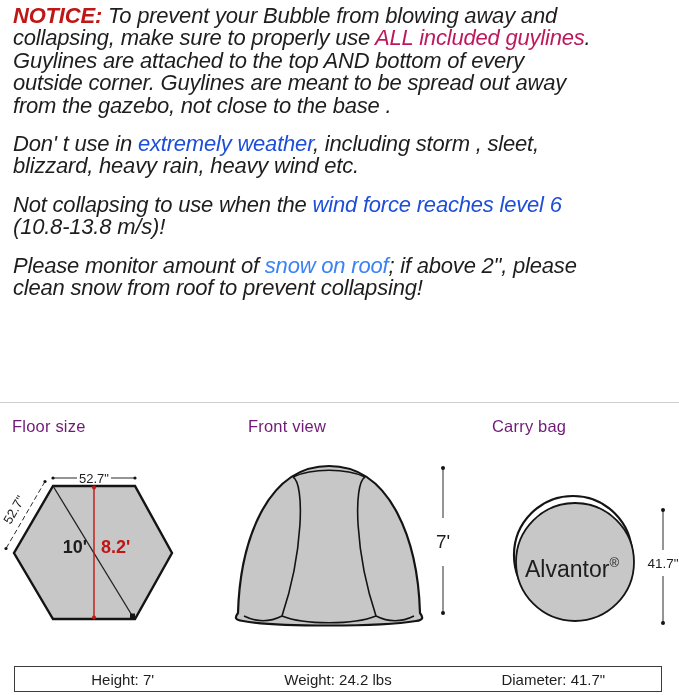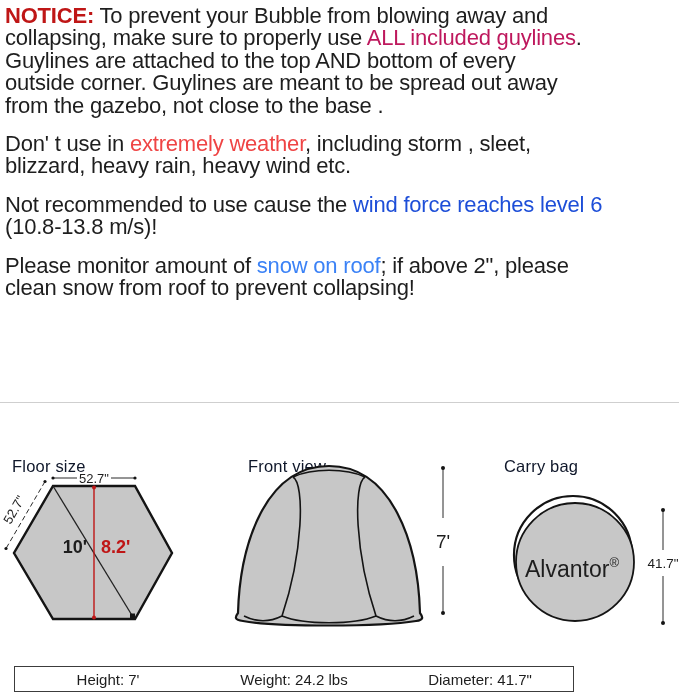--- a/index.html
+++ b/index.html
@@ -3,61 +3,61 @@
 <meta charset="utf-8">
 <style>
   html,body{margin:0;padding:0;background:#ffffff;}
   .page{
     position:relative;width:679px;height:695px;background:#ffffff;overflow:hidden;
     font-family:"Liberation Sans","DejaVu Sans",sans-serif;color:#1e1e1e;
   }
   
   .notices{position:absolute;top:0;left:0;width:674px;padding:5px 0 0 5px;}
   .notice{
-    margin:0 0 16px 0;font-size:22px;line-height:22.4px;letter-spacing:-0.2px;
-    white-space:pre-wrap;color:#1e1e1e;
+    margin:0 0 16px 8px;font-size:22px;line-height:22.4px;letter-spacing:-0.2px;
+    white-space:pre-wrap;color:#1e1e1e;font-style:italic;
   }
   
   .divider{position:absolute;top:402px;left:0;width:679px;height:0;border-top:1px solid #cfcfcf;}
   
-  .diag-title{position:absolute;top:417px;font-size:16.5px;color:#0f172a;letter-spacing:0.2px;margin-top:40px;}
+  .diag-title{position:absolute;top:417px;font-size:16.5px;color:#701a75;letter-spacing:0.2px;}
   .t-floor{left:12px;}
   .t-front{left:248px;text-align:center;}
-  .t-bag{left:504px;}
+  .t-bag{left:492px;}
   
   .svg-floor{position:absolute;left:0;top:458px;}
   .svg-front{position:absolute;left:230px;top:458px;}
   .svg-bag{position:absolute;left:460px;top:458px;}
   svg text{font-family:"Liberation Sans","DejaVu Sans",sans-serif;}
   .dim-text{font-size:13px;fill:#1e1e1e;}
   .big-label{font-size:18px;font-weight:600;fill:#1e1e1e;}
   .red-fill{fill:#bf1616;}
   .red-stroke{stroke:#bf1616;}
   .brand-text{font-size:23px;fill:#1e1e1e;}
   
   .spec-table{
-    position:absolute;left:14px;top:666px;width:560px;height:26px;
+    position:absolute;left:14px;top:666px;width:648px;height:26px;
     border:1.5px solid #3c3c3c;display:flex;align-items:center;box-sizing:border-box;justify-content:space-between;
   }
   .spec-cell{flex:1;text-align:center;font-size:15px;color:#1e1e1e;}
 </style>
 </head>
 <body>
 
 <div class="page">
 
   <section class="notices">
     <p class="notice"><span style="color: rgb(191, 22, 22); font-weight: 700;">NOTICE:</span><span> To prevent your Bubble from blowing away and
 collapsing, make sure to properly use </span><span style="color: #be185d;">ALL included guylines</span><span>.
 Guylines are attached to the top AND bottom of every
 outside corner. Guylines are meant to be spread out away
 from the gazebo, not close to the base .</span></p>
-    <p class="notice"><span>Don' t use in </span><span style="color: #ef4444;">extremely weather</span><span>, including storm , sleet,
+    <p class="notice"><span>Don' t use in </span><span style="color: #1d4ed8;">extremely weather</span><span>, including storm , sleet,
 blizzard, heavy rain, heavy wind etc.</span></p>
-    <p class="notice"><span>Not recommended to use cause the </span><span style="color: #1d4ed8;">wind force reaches level 6</span><span>
+    <p class="notice"><span>Not collapsing to use when the </span><span style="color: #1d4ed8;">wind force reaches level 6</span><span>
 (10.8-13.8 m/s)!</span></p>
     <p class="notice"><span>Please monitor amount of </span><span style="color: #3b82f6;">snow on roof</span><span>; if above 2", please
 clean snow from roof to prevent collapsing!</span></p>
   </section>
 
   <div class="divider"></div>
 
   <span class="diag-title t-floor">Floor size</span>
   <span class="diag-title t-front">Front view</span>
   <span class="diag-title t-bag">Carry bag</span>

